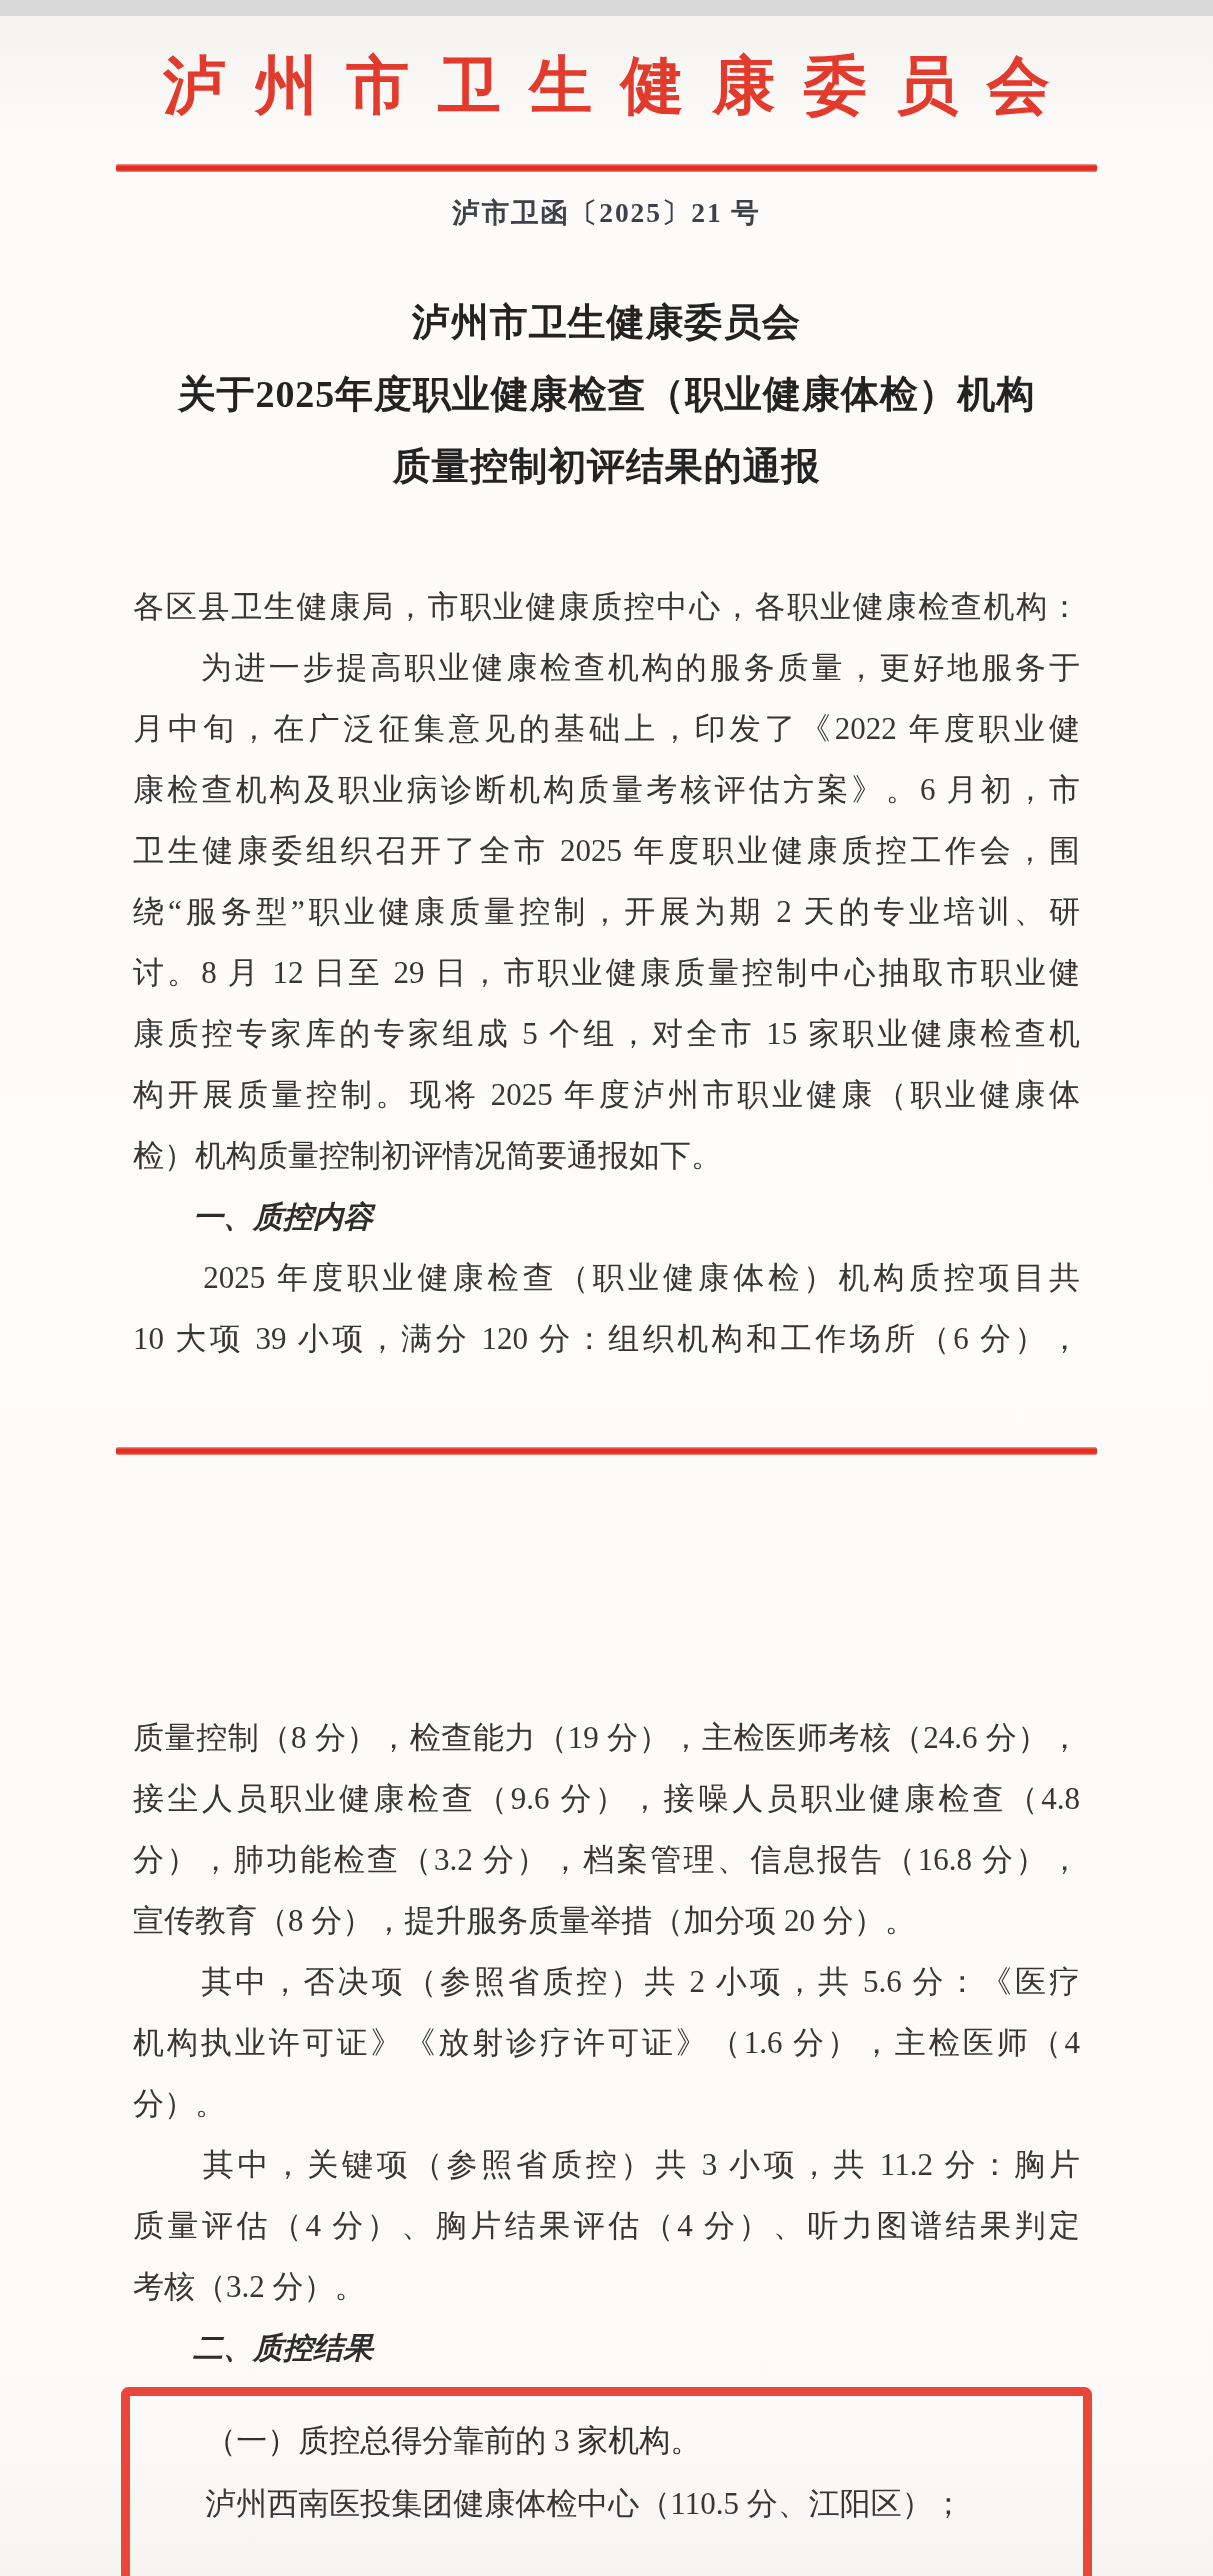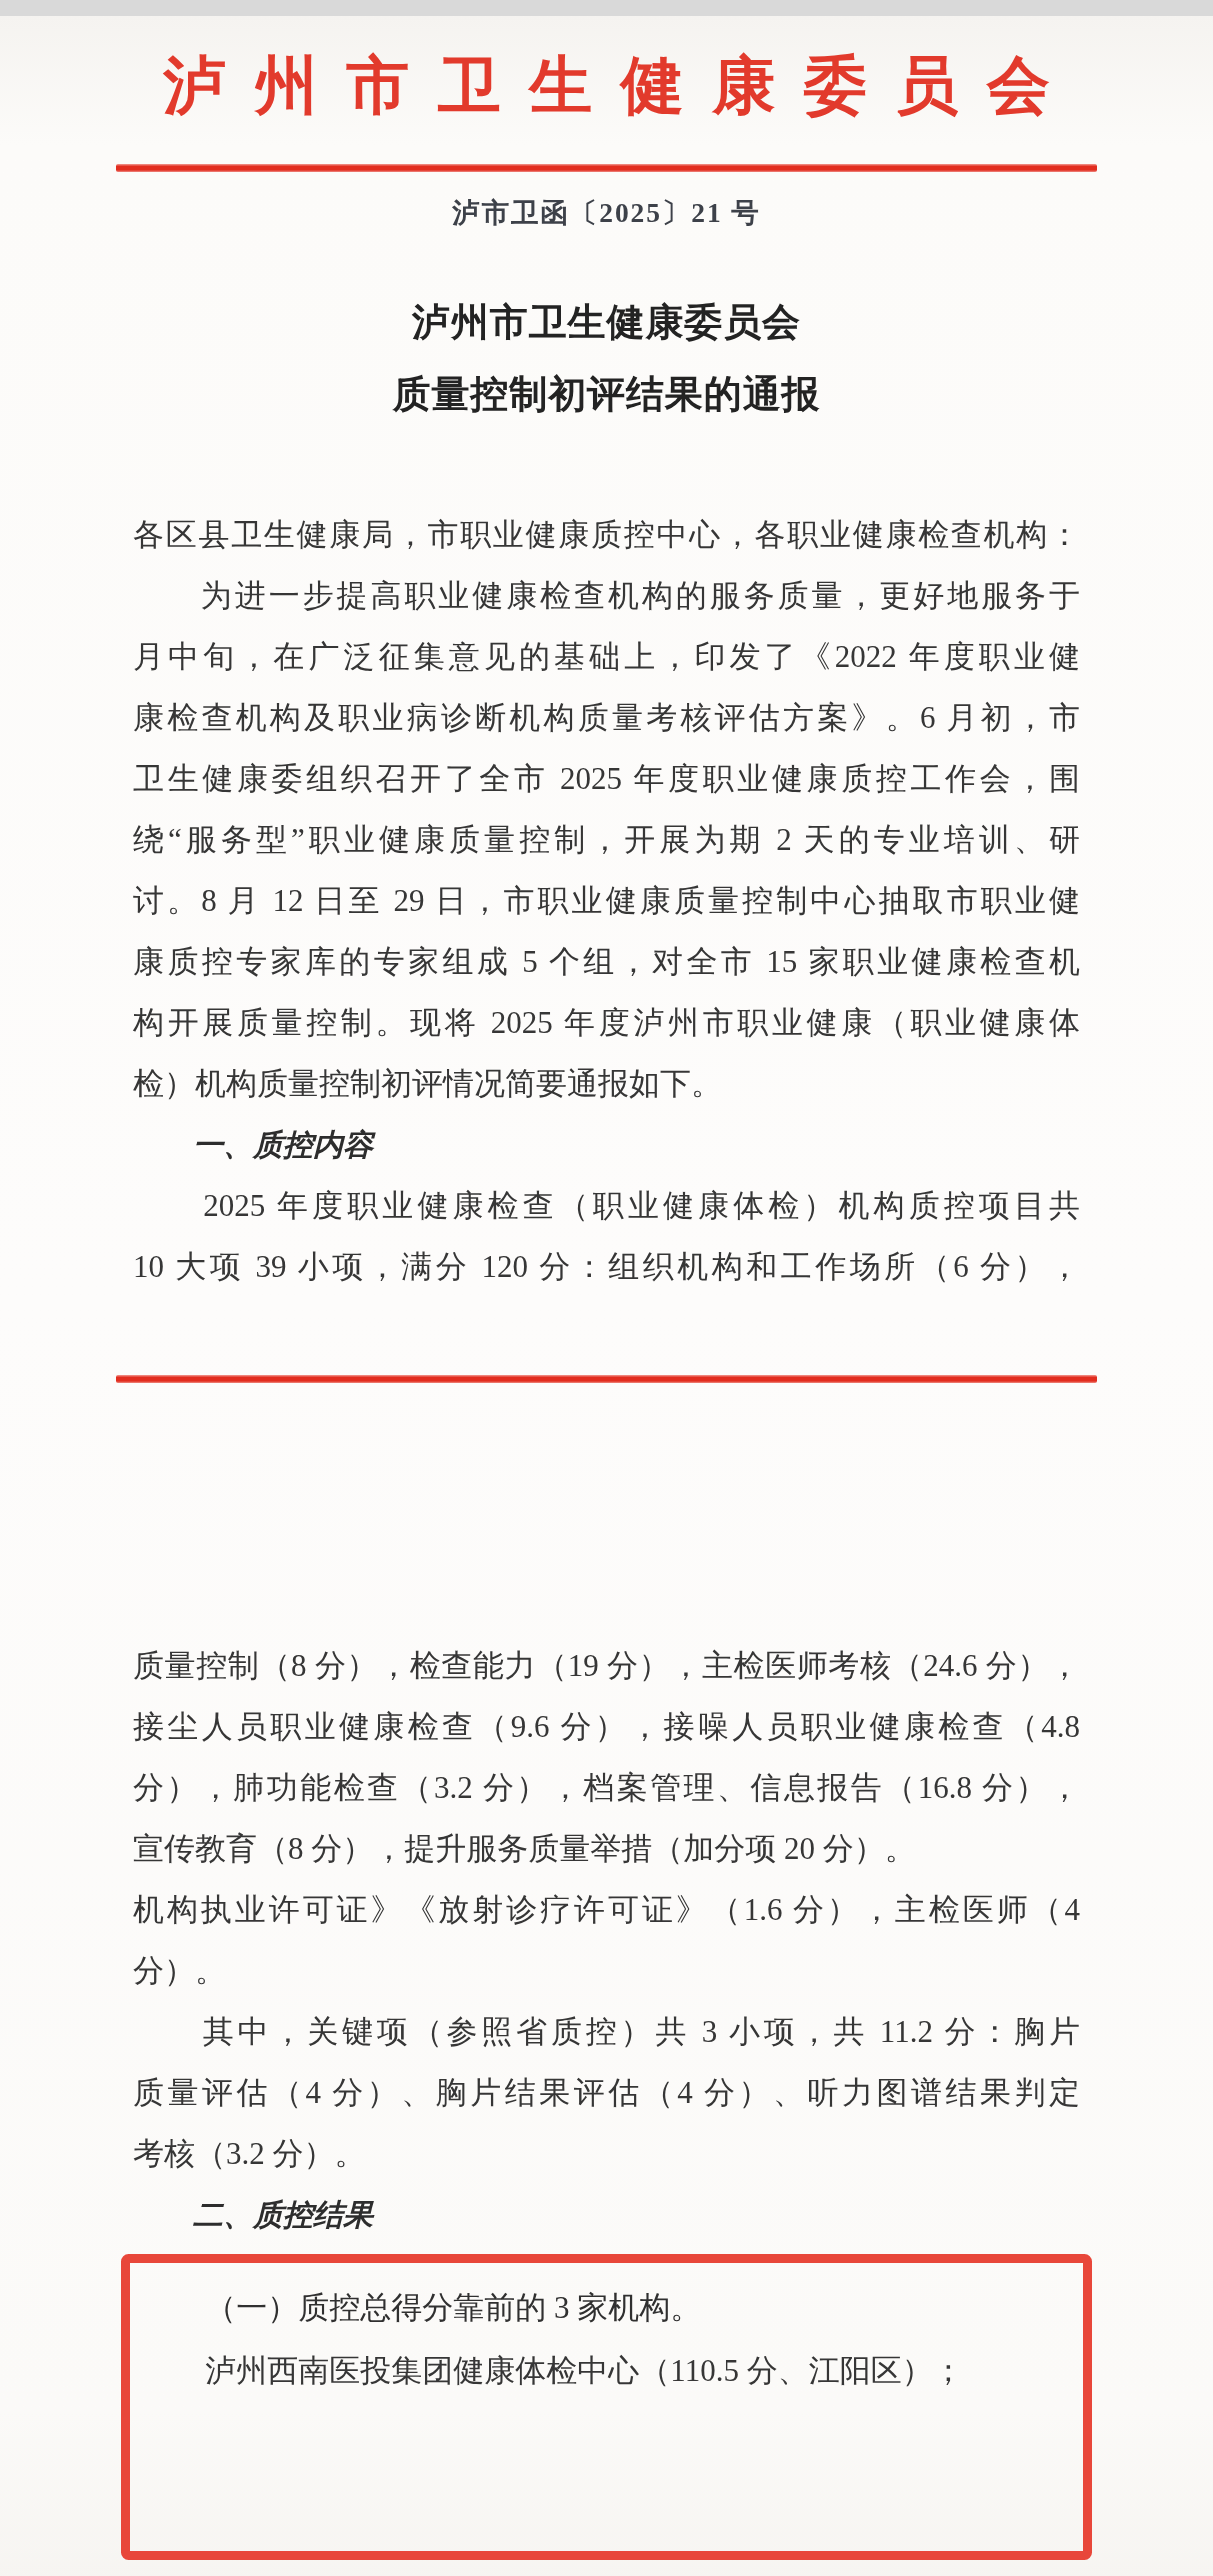--- a/index.html
+++ b/index.html
@@ -83,20 +83,21 @@
 <div class="page">
 
   <div class="letterhead">泸州市卫生健康委员会</div>
 
   <div class="rule"></div>
 
   <div class="doc-number">泸市卫函〔2025〕21 号</div>
 
   <div class="doc-title">
     <div>泸州市卫生健康委员会</div>
+    <div>关于2025年度职业健康检查（职业健康体检）机构</div>
     <div>质量控制初评结果的通报</div>
   </div>
 
   <div class="body-block page1">
       <div class="line fill">各区县卫生健康局，市职业健康质控中心，各职业健康检查机构：</div>
       <div class="line fill">　　为进一步提高职业健康检查机构的服务质量，更好地服务于</div>
       <div class="line fill">月中旬，在广泛征集意见的基础上，印发了《2022 年度职业健</div>
       <div class="line fill">康检查机构及职业病诊断机构质量考核评估方案》。6 月初，市</div>
       <div class="line fill">卫生健康委组织召开了全市 2025 年度职业健康质控工作会，围</div>
       <div class="line fill">绕“服务型”职业健康质量控制，开展为期 2 天的专业培训、研</div>
@@ -109,20 +110,21 @@
       <div class="line fill">10 大项 39 小项，满分 120 分：组织机构和工作场所（6 分），</div>
     </div>
 
   <div class="rule rule-page-end"></div>
 
   <div class="body-block page2">
       <div class="line fill">质量控制（8 分），检查能力（19 分），主检医师考核（24.6 分），</div>
       <div class="line fill">接尘人员职业健康检查（9.6 分），接噪人员职业健康检查（4.8</div>
       <div class="line fill">分），肺功能检查（3.2 分），档案管理、信息报告（16.8 分），</div>
       <div class="line left">宣传教育（8 分），提升服务质量举措（加分项 20 分）。</div>
+      <div class="line fill">　　其中，否决项（参照省质控）共 2 小项，共 5.6 分：《医疗</div>
       <div class="line fill">机构执业许可证》《放射诊疗许可证》（1.6 分），主检医师（4</div>
       <div class="line left">分）。</div>
       <div class="line fill">　　其中，关键项（参照省质控）共 3 小项，共 11.2 分：胸片</div>
       <div class="line fill">质量评估（4 分）、胸片结果评估（4 分）、听力图谱结果判定</div>
       <div class="line left">考核（3.2 分）。</div>
       <div class="line heading">　　二、质控结果</div>
     </div>
 
   <div class="result-box body-block">
       <div class="line box-head left">　　（一）质控总得分靠前的 3 家机构。</div>

